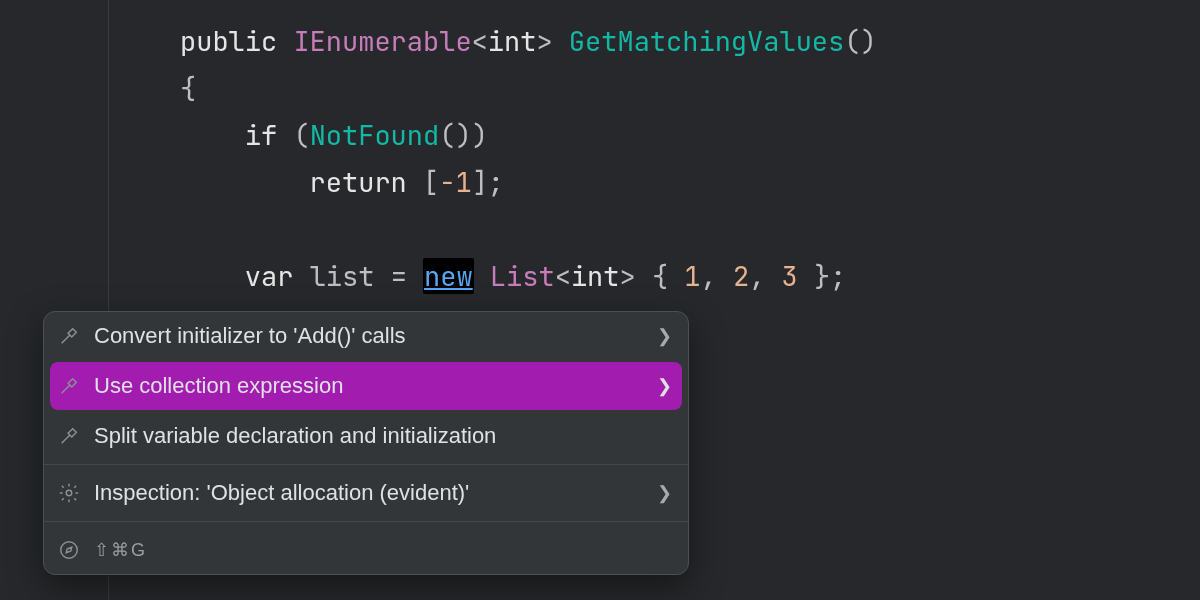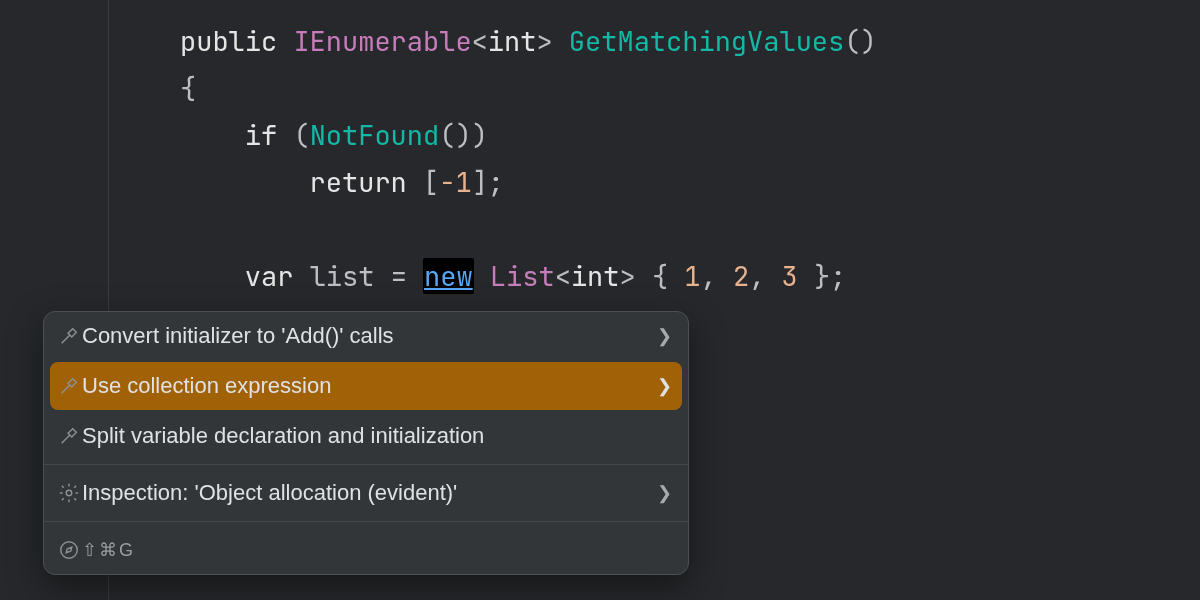--- a/index.html
+++ b/index.html
@@ -58,25 +58,25 @@
     font-family: -apple-system, "SF Pro Text", "Segoe UI", Arial, sans-serif;
     overflow: hidden;
   }
   .popup-item {
     display: flex;
     align-items: center;
     height: 48px;
     padding: 0 16px 0 14px;
     color: #dfe1e5;
     font-size: 22px;
-    gap: 2px;
+    gap: 14px;
     cursor: default;
   }
   .popup-item.selected {
-    background: #a16207;
+    background: #a21caf;
     border-radius: 8px;
     margin: 2px 6px;
     padding: 0 10px 0 8px;
   }
   .popup-sep {
     height: 1px;
     background: #45484a;
     margin: 4px 0;
   }
   .popup-item .lbl { flex: 1; }

